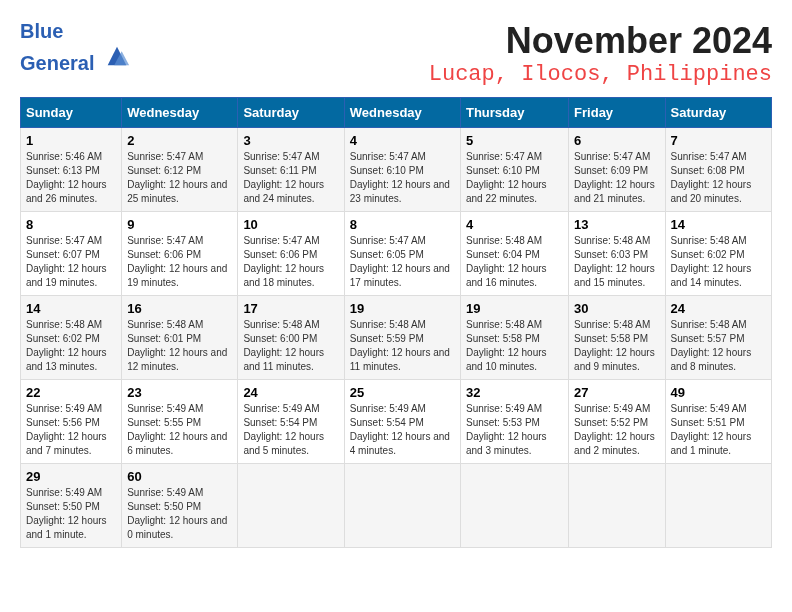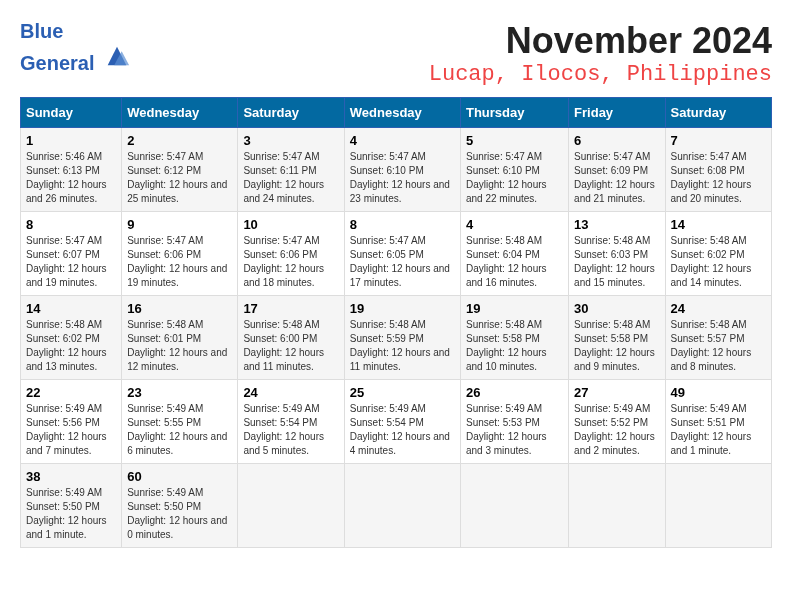--- a/index.html
+++ b/index.html
@@ -227,35 +227,35 @@
       </td>
         <td>
         <span class="day-num">24</span>
         <span class="day-info">Sunrise: 5:49 AM<br>Sunset: 5:54 PM<br>Daylight: 12 hours and 5 minutes.</span>
       </td>
         <td>
         <span class="day-num">25</span>
         <span class="day-info">Sunrise: 5:49 AM<br>Sunset: 5:54 PM<br>Daylight: 12 hours and 4 minutes.</span>
       </td>
         <td>
-        <span class="day-num">26</span>
+        <span class="day-num">32</span>
         <span class="day-info">Sunrise: 5:49 AM<br>Sunset: 5:53 PM<br>Daylight: 12 hours and 3 minutes.</span>
       </td>
         <td>
         <span class="day-num">27</span>
         <span class="day-info">Sunrise: 5:49 AM<br>Sunset: 5:52 PM<br>Daylight: 12 hours and 2 minutes.</span>
       </td>
         <td>
         <span class="day-num">49</span>
         <span class="day-info">Sunrise: 5:49 AM<br>Sunset: 5:51 PM<br>Daylight: 12 hours and 1 minute.</span>
       </td>
       </tr>
       <tr>
         <td>
-        <span class="day-num">38</span>
+        <span class="day-num">29</span>
         <span class="day-info">Sunrise: 5:49 AM<br>Sunset: 5:50 PM<br>Daylight: 12 hours and 1 minute.</span>
       </td>
         <td>
         <span class="day-num">60</span>
         <span class="day-info">Sunrise: 5:49 AM<br>Sunset: 5:50 PM<br>Daylight: 12 hours and 0 minutes.</span>
       </td>
         <td></td>
         <td></td>
         <td></td>
         <td></td>

